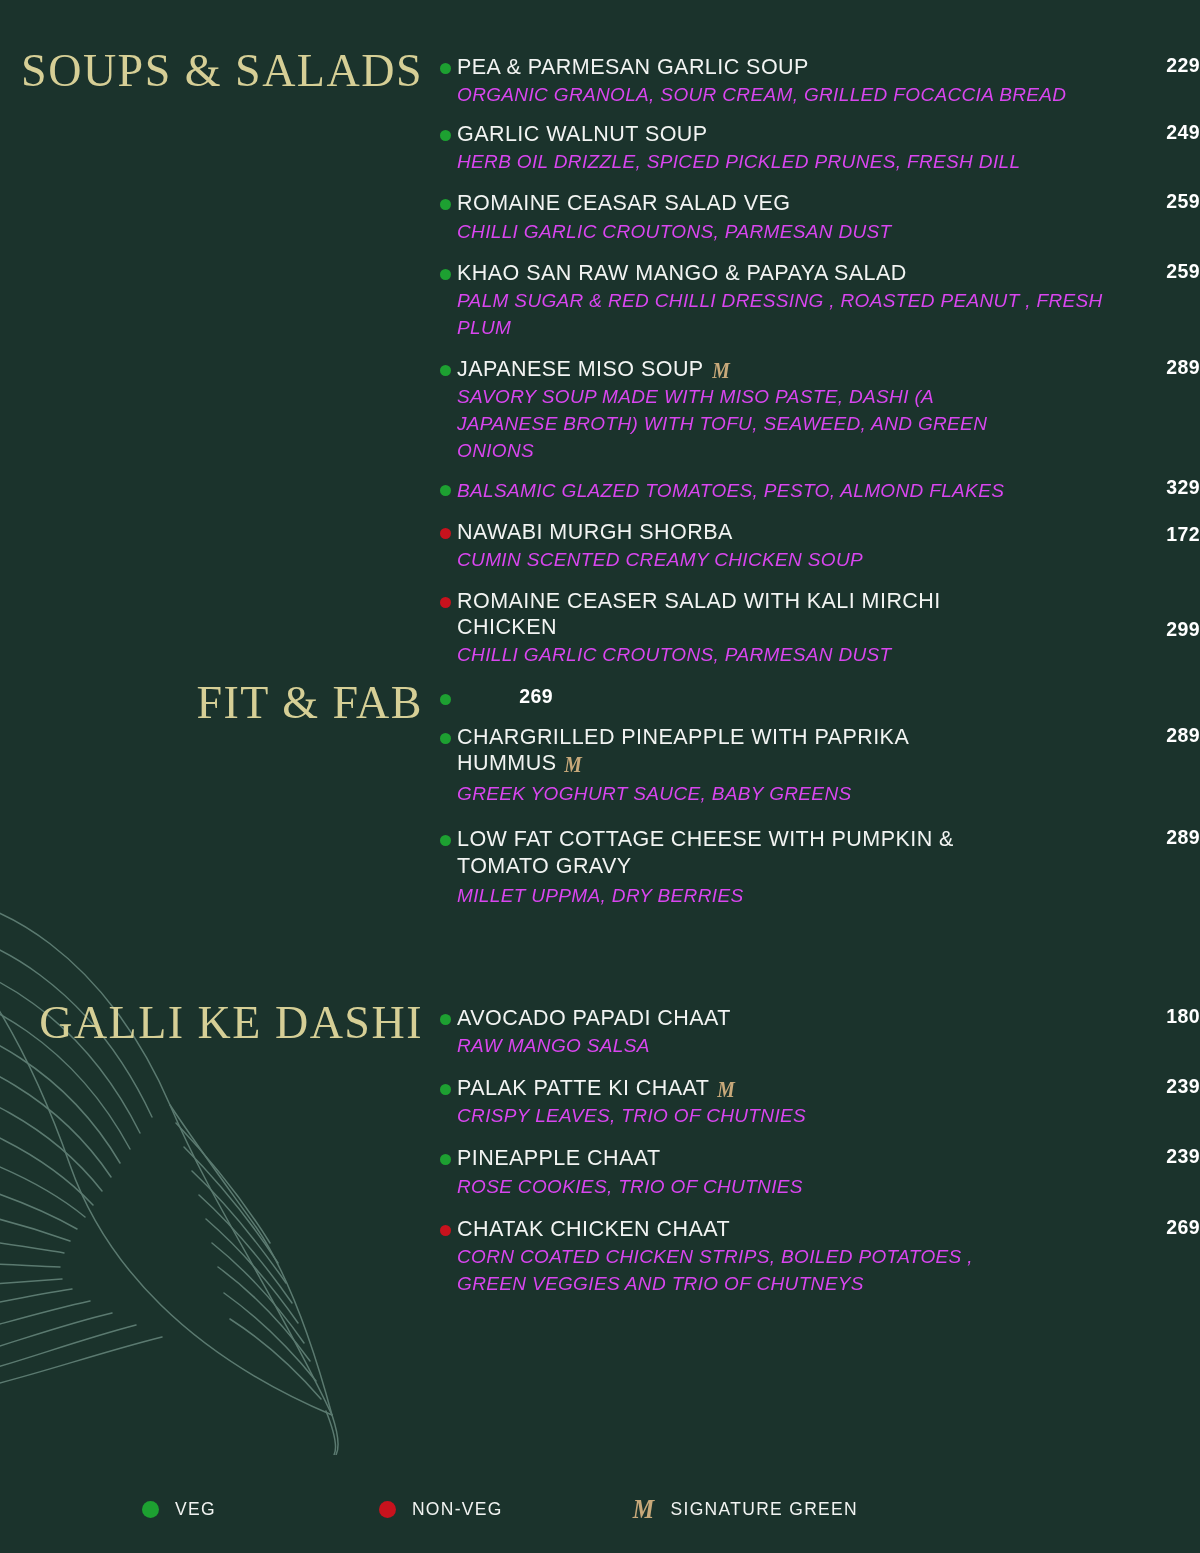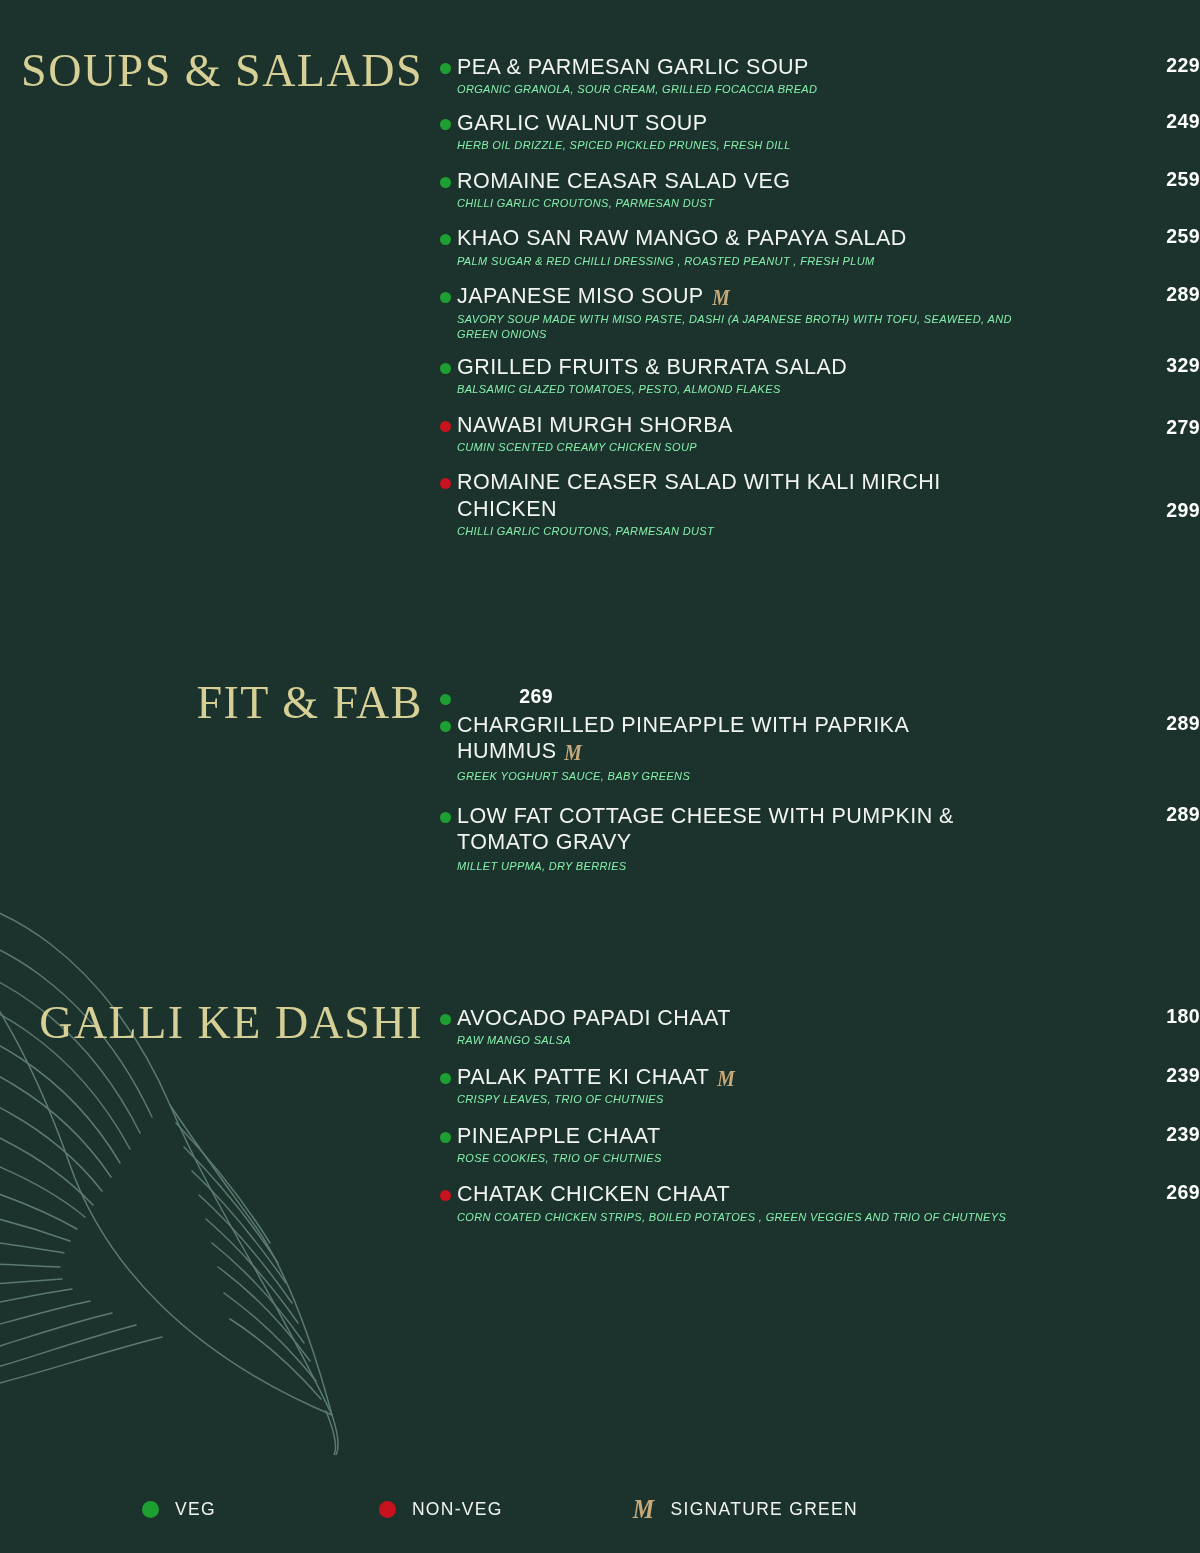--- a/index.html
+++ b/index.html
@@ -101,22 +101,22 @@
     font-weight:700;
     font-style:italic;
     line-height:1;
     transform:scaleX(.86);
     margin-left:7px;
     vertical-align:-2px;
     letter-spacing:-1px;
   }
 
   .item-desc {
-    color:#86efac;
-    font-size:11px;
+    color:#d946ef;
+    font-size:19px;
     line-height:1.42;
     font-style:italic;
     letter-spacing:.35px;
     text-transform:uppercase;
     margin-top:2px;
   }
 
   .item-price {
     flex:0 0 96px;
     width:96px;
@@ -261,33 +261,32 @@
         <div class="item-body">
           <div class="item-title"><span>JAPANESE MISO SOUP</span><span class="sig-mark">M</span></div>
           <div class="item-desc" style="max-width:560px;">SAVORY SOUP MADE WITH MISO PASTE, DASHI (A JAPANESE BROTH) WITH TOFU, SEAWEED, AND GREEN ONIONS</div>
         </div>
         <div class="item-price">289</div>
       </div>
 
       <div class="item" style="margin-top:11px;">
         <span class="diet-dot veg"></span>
         <div class="item-body">
-          <div class="item-title">GRILLED FRUITS &amp; BURRATA SALAD</div>
           <div class="item-desc">BALSAMIC GLAZED TOMATOES, PESTO, ALMOND FLAKES</div>
         </div>
         <div class="item-price">329</div>
       </div>
 
       <div class="item" style="margin-top:14px;">
         <span class="diet-dot nonveg"></span>
         <div class="item-body">
           <div class="item-title">NAWABI MURGH SHORBA</div>
           <div class="item-desc">CUMIN SCENTED CREAMY CHICKEN SOUP</div>
         </div>
-        <div class="item-price" style="padding-top:4px;">279</div>
+        <div class="item-price" style="padding-top:4px;">172</div>
       </div>
 
       <div class="item" style="margin-top:14px;">
         <span class="diet-dot nonveg"></span>
         <div class="item-body">
           <div class="item-title" style="max-width:530px;">ROMAINE CEASER SALAD WITH KALI MIRCHI CHICKEN</div>
           <div class="item-desc">CHILLI GARLIC CROUTONS, PARMESAN DUST</div>
         </div>
         <div class="item-price" style="padding-top:30px;">299</div>
       </div>
@@ -297,21 +296,21 @@
 
   <div class="section" id="section-1" style="top:680px;">
     <div class="section-heading">FIT &amp; FAB</div>
     <div class="items-col">
 
       <div class="item" style="margin-top:5px;">
         <span class="diet-dot veg"></span>
         <div class="item-price">269</div>
       </div>
 
-      <div class="item" style="margin-top:4px;">
+      <div class="item" style="margin-top:16px;">
         <span class="diet-dot veg"></span>
         <div class="item-body">
           <div class="item-title" style="max-width:500px;"><span>CHARGRILLED PINEAPPLE WITH PAPRIKA HUMMUS</span><span class="sig-mark">M</span></div>
           <div class="item-desc" style="margin-top:5px;">GREEK YOGHURT SAUCE, BABY GREENS</div>
         </div>
         <div class="item-price">289</div>
       </div>
 
       <div class="item" style="margin-top:18px;">
         <span class="diet-dot veg"></span>

